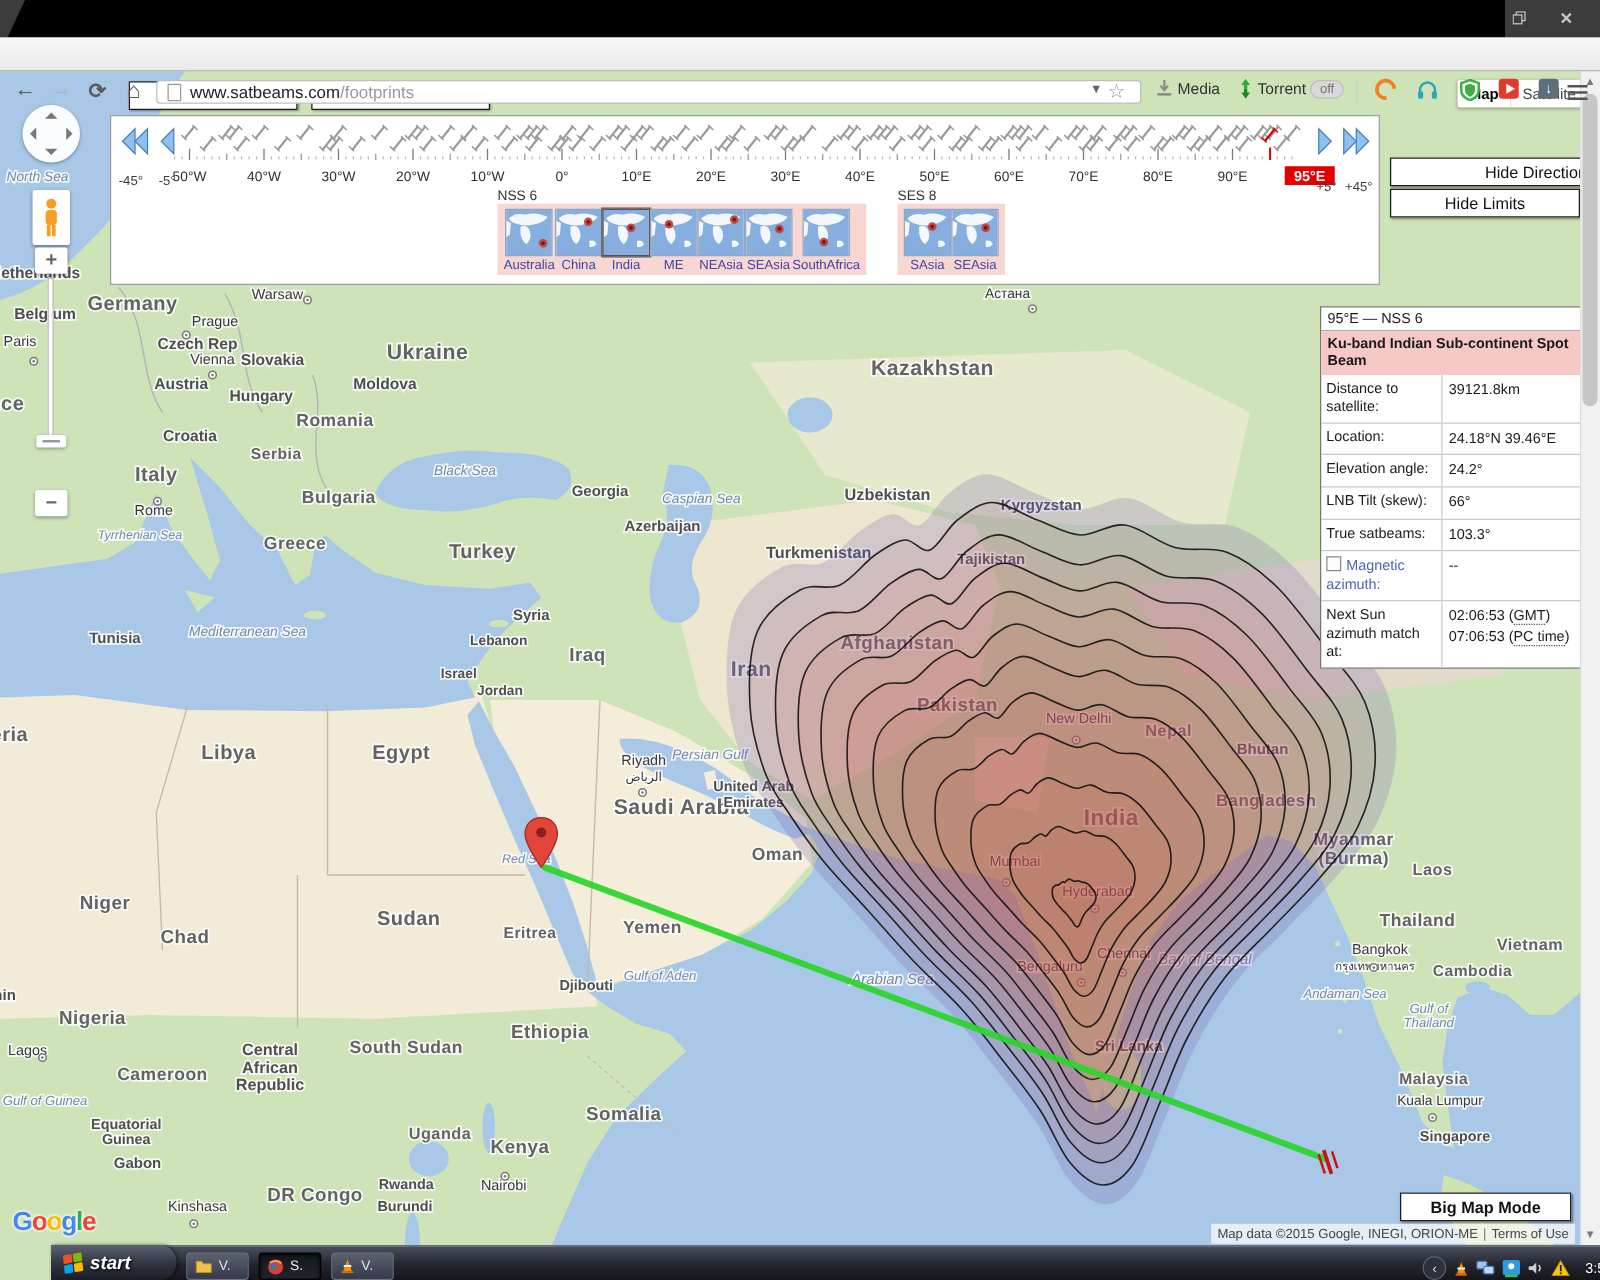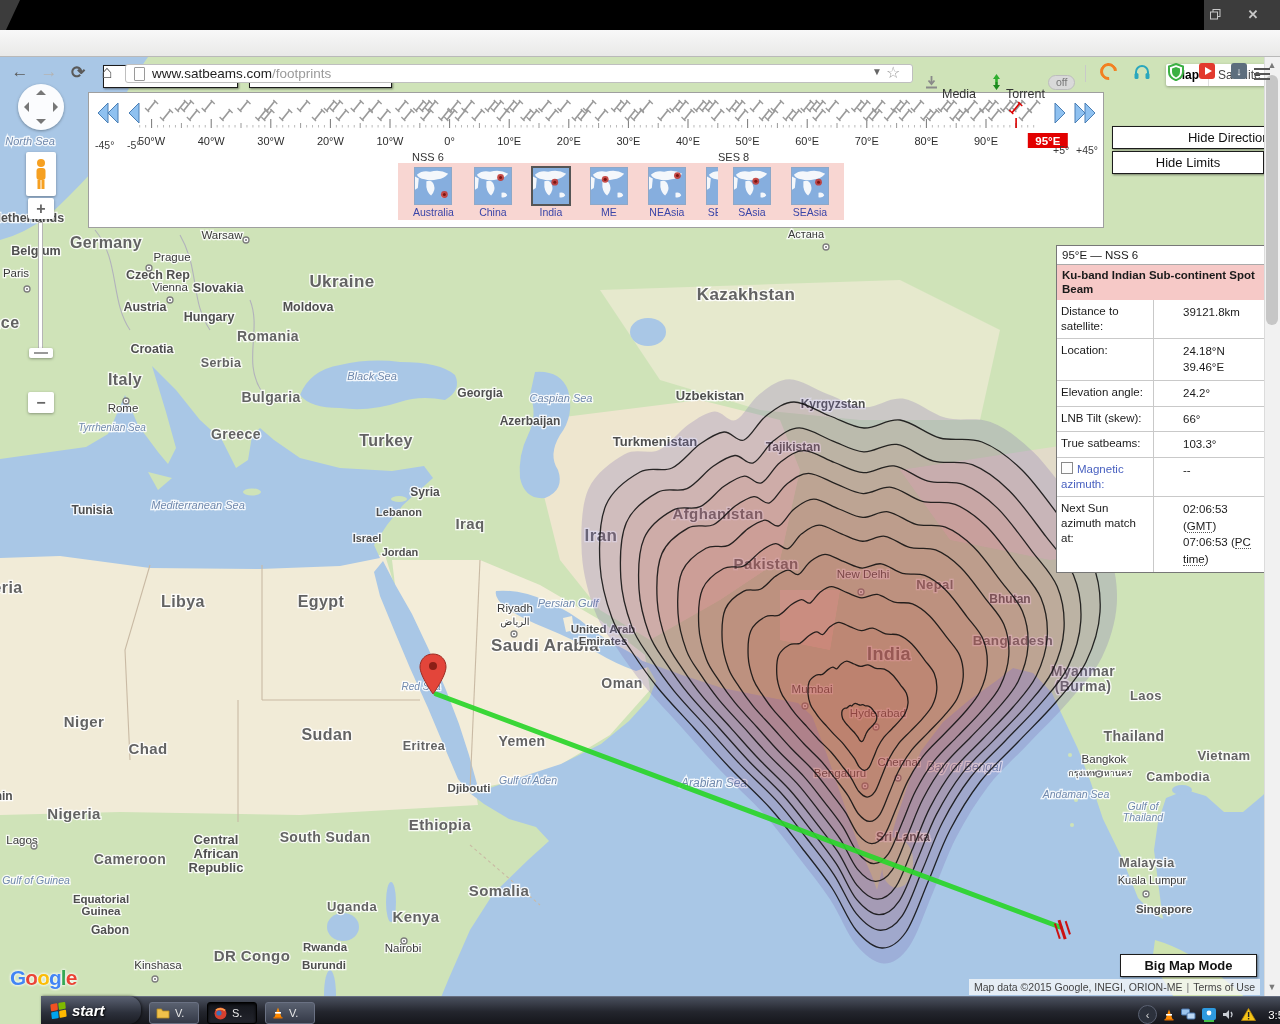--- a/index.html
+++ b/index.html
@@ -15,21 +15,21 @@
   #toolbar{left:0;top:30px;width:1280px;height:27px;
     background:linear-gradient(#f8f8f8,#e9e9e8);border-bottom:1px solid #b9b9b9;box-sizing:border-box;}
   .navic{top:32px;font-size:17px;font-weight:bold;color:#5a5a5a;width:24px;text-align:center;cursor:pointer;}
   #addressbar{left:125px;top:34px;width:788px;height:19px;background:#fff;
     border:1px solid #bfbfbf;border-radius:3px;display:flex;align-items:center;padding:0 4px;box-sizing:border-box;}
   #docicon{width:9px;height:12px;border:1px solid #9a9a9a;border-radius:1px;margin:0 7px 0 4px;background:#fff;}
   #urltext{font-size:13.5px;color:#222;white-space:nowrap;}
   #urltext .path{color:#9a9a9a;}
   #caret{left:872px;top:36px;font-size:10px;color:#666;cursor:pointer;}
   #star{left:886px;top:33px;font-size:16px;color:#9a9a9a;cursor:pointer;}
-  .extlabel{font-size:12.5px;color:#333;margin-top:24px;}
+  .extlabel{font-size:12.5px;color:#333;}
   .ext{top:33px;display:flex;align-items:center;gap:3px;cursor:pointer;}
   #offpill{background:#d9d9d9;border:1px solid #bdbdbd;border-radius:8px;
     font-size:10.5px;color:#777;padding:0 7px;line-height:13px;}
   #tbsep{left:1085px;top:35px;width:1px;height:17px;background:#c9c9c9;}
   .exticon{top:33px;width:18px;height:18px;cursor:pointer;}
   #menuicon{left:1254px;top:35px;width:16px;cursor:pointer;}
   #menuicon div{height:2px;background:#555;margin:3px 0;}
   
   .mapbtn{background:#fff;border:1px solid #1c1c1c;box-shadow:1px 1px 2px rgba(0,0,0,.45);
     font-size:13px;color:#111;text-align:center;cursor:pointer;display:flex;align-items:center;justify-content:center;}
@@ -38,28 +38,28 @@
   #maptype .on{font-weight:bold;color:#000;}
   #rulerpanel{left:88px;top:92px;width:1016px;height:136px;background:#fff;border:1px solid #9f9f9f;box-sizing:border-box;}
   .degbtn{top:100px;width:22px;height:26px;cursor:pointer;}
   .deglbl{top:129px;font-size:10.5px;color:#3a3a3a;margin-top:10px;}
   #infopanel{left:1056px;top:245px;width:207px;background:#fff;border:1px solid #777;font-size:11.5px;color:#1a1a1a;}
   #infotitle{padding:3px 5px;border-bottom:1px solid #aaa;}
   #beamname{background:#f6c9c7;font-weight:bold;padding:3px 5px;line-height:1.25;}
   .inforow{display:flex;border-top:1px solid #c9c9c9;}
   .inforow:first-of-type{border-top:none;}
   .infolabel{width:97px;padding:4px 4px;box-sizing:border-box;border-right:1px solid #c9c9c9;line-height:1.3;}
-  .infoval{flex:1;padding:4px 5px;line-height:1.45;margin-left:24px;}
+  .infoval{flex:1;padding:4px 5px;line-height:1.45;}
   .bluelbl{color:#4a62c0;}
   .cb{display:inline-block;width:10px;height:10px;border:1px solid #8a8a8a;background:#fdfdfd;
     vertical-align:-1px;margin-right:4px;cursor:pointer;}
   .dt{border-bottom:1px dotted #555;}
   
   .grouplbl{font-size:11px;color:#333;}
-  .thumbbox{background:#f8d6d2;display:flex;padding:4px 15px 2px;gap:20px;}
+  .thumbbox{background:#f8d6d2;display:flex;padding:4px 5px 2px;gap:0;}
   .beamcell{display:flex;flex-direction:column;align-items:center;cursor:pointer;}
   .beamimg{width:38px;height:38px;border:1px solid #8ea8c8;box-sizing:border-box;}
   .beamcell.sel .beamimg{border:1px solid #555;outline:1px solid #555;}
   .beamlbl{font-size:10.5px;color:#3a45a8;margin-top:1px;white-space:nowrap;}
   
   .ctl{background:#fff;box-shadow:0 1px 3px rgba(0,0,0,.35);border-radius:2px;}
   #pancircle{left:18px;top:84px;width:46px;height:46px;border-radius:50%;background:rgba(255,255,255,.95);
     box-shadow:0 1px 3px rgba(0,0,0,.35);cursor:pointer;}
   .panarrow{position:absolute;width:0;height:0;border:5px solid transparent;}
   #zoomslider{left:38px;top:222px;width:5px;height:128px;background:#fff;border:1px solid #b5b5b5;box-sizing:border-box;cursor:pointer;}
@@ -1028,21 +1028,21 @@
     <polygon points="3,3 3,23 13,13" fill="#8fc1f0" stroke="#4a7fb5"></polygon>
     </svg>
   <svg class="abs degbtn" style="left:1074px;" viewBox="0 0 22 26">
     <polygon points="1,3 1,23 11,13" fill="#8fc1f0" stroke="#4a7fb5"></polygon>
       <polygon points="11,3 11,23 21,13" fill="#8fc1f0" stroke="#4a7fb5"></polygon>
     </svg>
   <div class="abs deglbl" style="left:1053px;top:134px;">+5°</div>
   <div class="abs deglbl" style="left:1076px;top:134px;">+45°</div>
 
   <div id="thumbs">
-      <div class="abs grouplbl" style="left: 412px; top: 151px;">NSS 6</div>
+      <div class="abs grouplbl" style="left: 398px; top: 151px;">NSS 6</div>
       <div class="abs thumbbox" style="left: 398px; top: 163px;">
         <div class="beamcell">
           <div class="beamimg"><svg width="36" height="36" viewBox="0 0 38 38">
   <rect width="38" height="38" fill="#86aede"></rect>
   <path d="M2,7 Q8,2 16,4 Q26,1 35,6 Q31,11 24,12 Q16,14 10,12 Q4,11 2,7 Z" fill="#f4f7fb"></path>
   <path d="M12,14 Q18,12 20,18 Q22,24 17,29 Q13,26 12,20 Z" fill="#f4f7fb"></path>
   <path d="M0,9 L4,11 L3,21 L0,23 Z" fill="#f4f7fb"></path>
   <path d="M28,26 Q33,25 34,29 Q32,32 28,31 Z" fill="#f4f7fb"></path>
   <circle cx="31" cy="28" r="3.6" fill="#c23a35" opacity="0.9"></circle>
   <circle cx="31" cy="28" r="1.6" fill="#7c1511"></circle>

